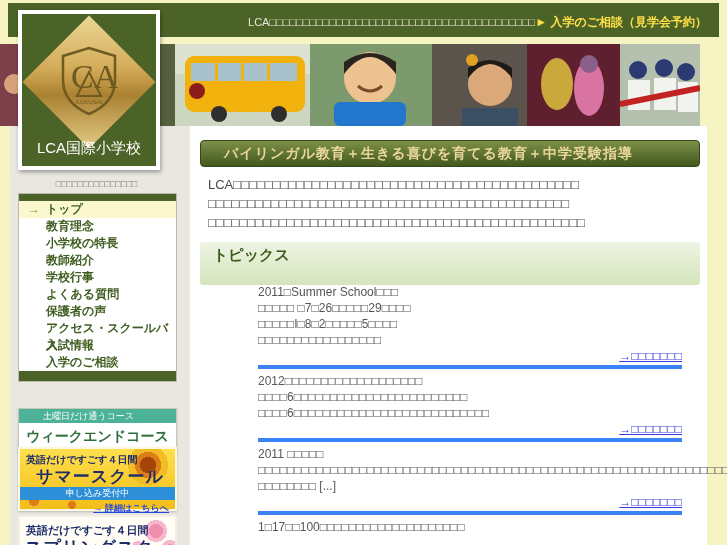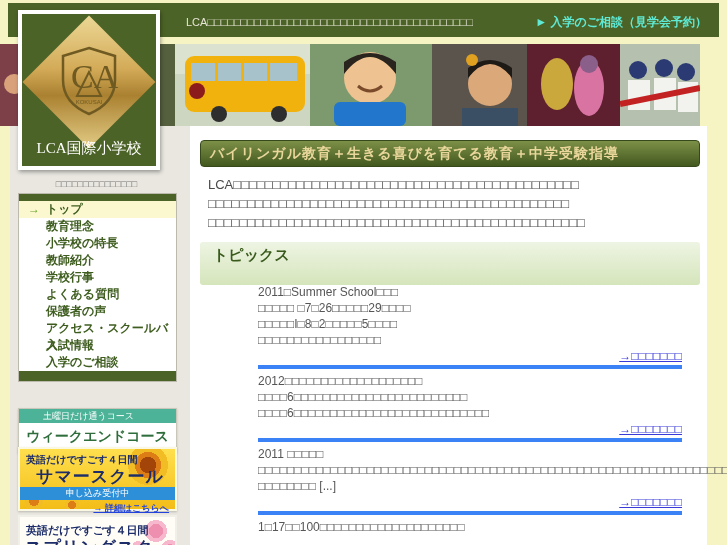--- a/index.html
+++ b/index.html
@@ -1,36 +1,36 @@
 <!DOCTYPE html>
 <html><head>
 <meta charset="utf-8">
 <style>
   html,body{margin:0;padding:0;}
   body{font-family:"Liberation Sans","DejaVu Sans",sans-serif;}
   #page{position:relative;width:727px;height:545px;overflow:hidden;background:#f7f4c4;}
 
   
   #topbar{position:absolute;left:8px;top:3px;width:711px;height:34px;background:#4c6327;
-          display:flex;align-items:center;justify-content:space-between;box-sizing:border-box;
+          display:flex;align-items:center;justify-content:flex-end;box-sizing:border-box;
           padding:4px 12px 0 178px;z-index:1;}
   .site-note{color:#e7e5d6;font-size:11px;white-space:nowrap;overflow:hidden;}
-  .consult-link{color:#5eead4;font-size:12px;font-weight:bold;white-space:nowrap;cursor:pointer;}
+  .consult-link{color:#fde047;font-size:12px;font-weight:bold;white-space:nowrap;cursor:pointer;}
 
   
   #photo-strip{position:absolute;left:0;top:44px;width:700px;height:82px;display:flex;z-index:2;}
   #photo-strip svg{display:block;height:82px;}
 
   
   #logo-box{position:absolute;left:18px;top:10px;width:142px;height:160px;background:#4c6327;
             border:4px solid #ffffff;box-sizing:border-box;z-index:3;box-shadow:1px 2px 4px rgba(0,0,0,.35);cursor:pointer;}
   .diamond{position:absolute;left:50%;top:68px;width:94px;height:94px;transform:translate(-50%,-50%) rotate(45deg);
            background:linear-gradient(135deg,#ecd795 0%,#d3ab58 40%,#aa8130 60%,#e3cc86 100%);}
   .shield{position:absolute;left:50%;top:68px;transform:translate(-50%,-50%);}
-  .logo-label{position:absolute;bottom:8px;left:0;width:100%;text-align:center;color:#ffffff;font-size:15px;font-family:Liberation Serif, serif;}
+  .logo-label{position:absolute;bottom:8px;left:0;width:100%;text-align:center;color:#ffffff;font-size:15px;}
 
   
   #bg-left{position:absolute;left:10px;top:126px;width:180px;height:419px;background:#e9e7e0;}
   #bg-main{position:absolute;left:190px;top:126px;width:517px;height:419px;background:#ffffff;}
 
   
   #sidebar-tagline{position:absolute;left:18px;top:179px;width:157px;text-align:center;
                    font-size:9px;color:#777;z-index:4;letter-spacing:0;}
   #menu{position:absolute;left:18px;top:193px;width:159px;background:#fff;border:1px solid #bcbaac;
         box-sizing:border-box;z-index:4;}
@@ -65,21 +65,21 @@
         radial-gradient(circle at 136px 14px,#ee8fb0 0 7px,#f7b7cc 7px 11px,rgba(0,0,0,0) 11px),
         radial-gradient(circle at 150px 32px,#ee8fb0 0 5px,#f7b7cc 5px 9px,rgba(0,0,0,0) 9px),
         radial-gradient(circle at 118px 30px,#f7b7cc 0 6px,rgba(0,0,0,0) 6px),
         #fffdf6;}
   .sp-line1{font-size:11px;font-weight:bold;color:#1d2d69;padding:6px 0 0 6px;}
   .sp-title{font-size:17px;font-weight:bold;color:#1d2d69;padding-left:5px;letter-spacing:1px;line-height:20px;}
 
   
   #headline-bar{position:absolute;left:200px;top:140px;width:500px;height:27px;box-sizing:border-box;
       background:linear-gradient(#7d9048,#42581e);border:1px solid #36491a;border-radius:4px;
-      color:#e9d69b;font-weight:bold;font-size:14px;line-height:25px;padding-left:9px;letter-spacing:1px;z-index:4;}
+      color:#e9d69b;font-weight:bold;font-size:14px;line-height:25px;padding-left:23px;letter-spacing:1px;z-index:4;}
   #intro{position:absolute;left:208px;top:175px;width:478px;font-size:13px;color:#4a4a4a;
          line-height:19px;white-space:pre-line;z-index:4;}
   #topics-bar{position:absolute;left:200px;top:242px;width:500px;height:43px;box-sizing:border-box;
       background:linear-gradient(#eef4e3,#d5e5bb);border-radius:3px;color:#3a5a1d;font-weight:bold;
       font-size:15px;line-height:26px;padding-left:13px;z-index:4;}
   #topics-list{position:absolute;left:258px;top:284px;width:424px;font-size:12px;color:#565656;z-index:4;}
   .topic-item + .topic-item{border-top:4px solid #3b82f6;margin-top:1px;padding-top:4px;}
   .t-title{line-height:16px;}
   .t-body{line-height:16px;white-space:pre-line;}
   .t-link{text-align:right;line-height:16px;color:#3a3ad9;text-decoration:underline;cursor:pointer;}

